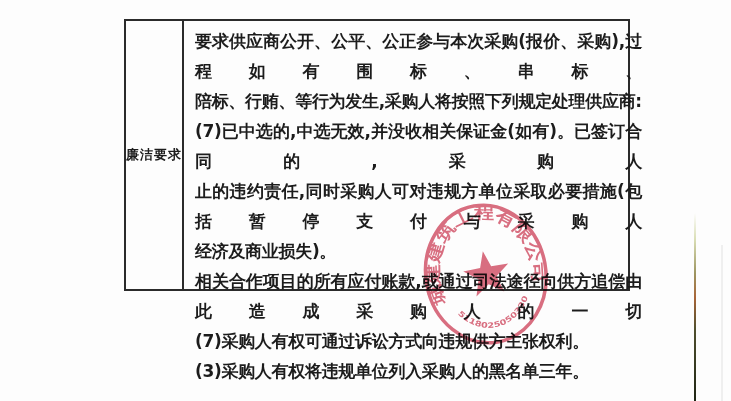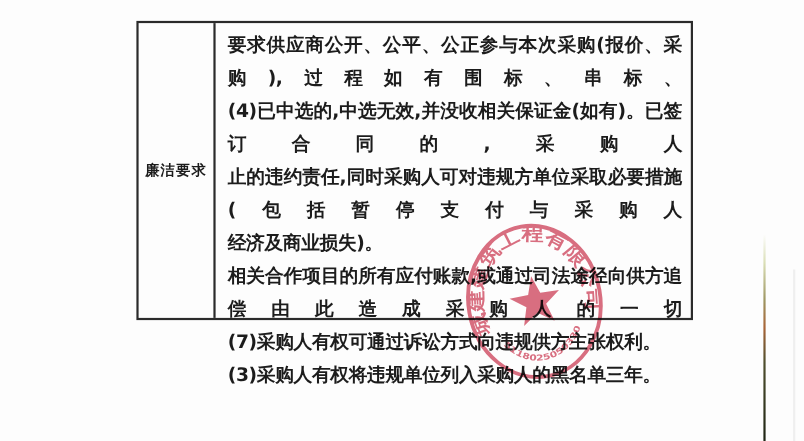--- a/index.html
+++ b/index.html
@@ -92,21 +92,22 @@
 <body>
 
 <div class="page">
 
   <div class="doc-table">
     <div class="label-cell">
       <span>廉洁要求</span>
     </div>
     <div class="content-cell" id="lines-container">
         <div class="content-line fill">要求供应商公开、公平、公正参与本次采购(报价、采购),过程如有围标、串标、</div>
-        <div class="content-line fill">(4)已中选的,中选无效,并没收相关保证金(如有)。已签订合同的,采购人</div>
+        <div class="content-line">陪标、行贿、等行为发生,采购人将按照下列规定处理供应商:</div>
+        <div class="content-line fill">(7)已中选的,中选无效,并没收相关保证金(如有)。已签订合同的,采购人</div>
         <div class="content-line fill">止的违约责任,同时采购人可对违规方单位采取必要措施(包括暂停支付与采购人</div>
         <div class="content-line">经济及商业损失)。</div>
         <div class="content-line fill">相关合作项目的所有应付账款,或通过司法途径向供方追偿由此造成采购人的一切</div>
         <div class="content-line">(7)采购人有权可通过诉讼方式向违规供方主张权利。</div>
         <div class="content-line">(3)采购人有权将违规单位列入采购人的黑名单三年。</div>
       </div>
   </div>
 
   <div class="seal">
     <svg viewBox="0 0 130 146" xmlns="http://www.w3.org/2000/svg">

